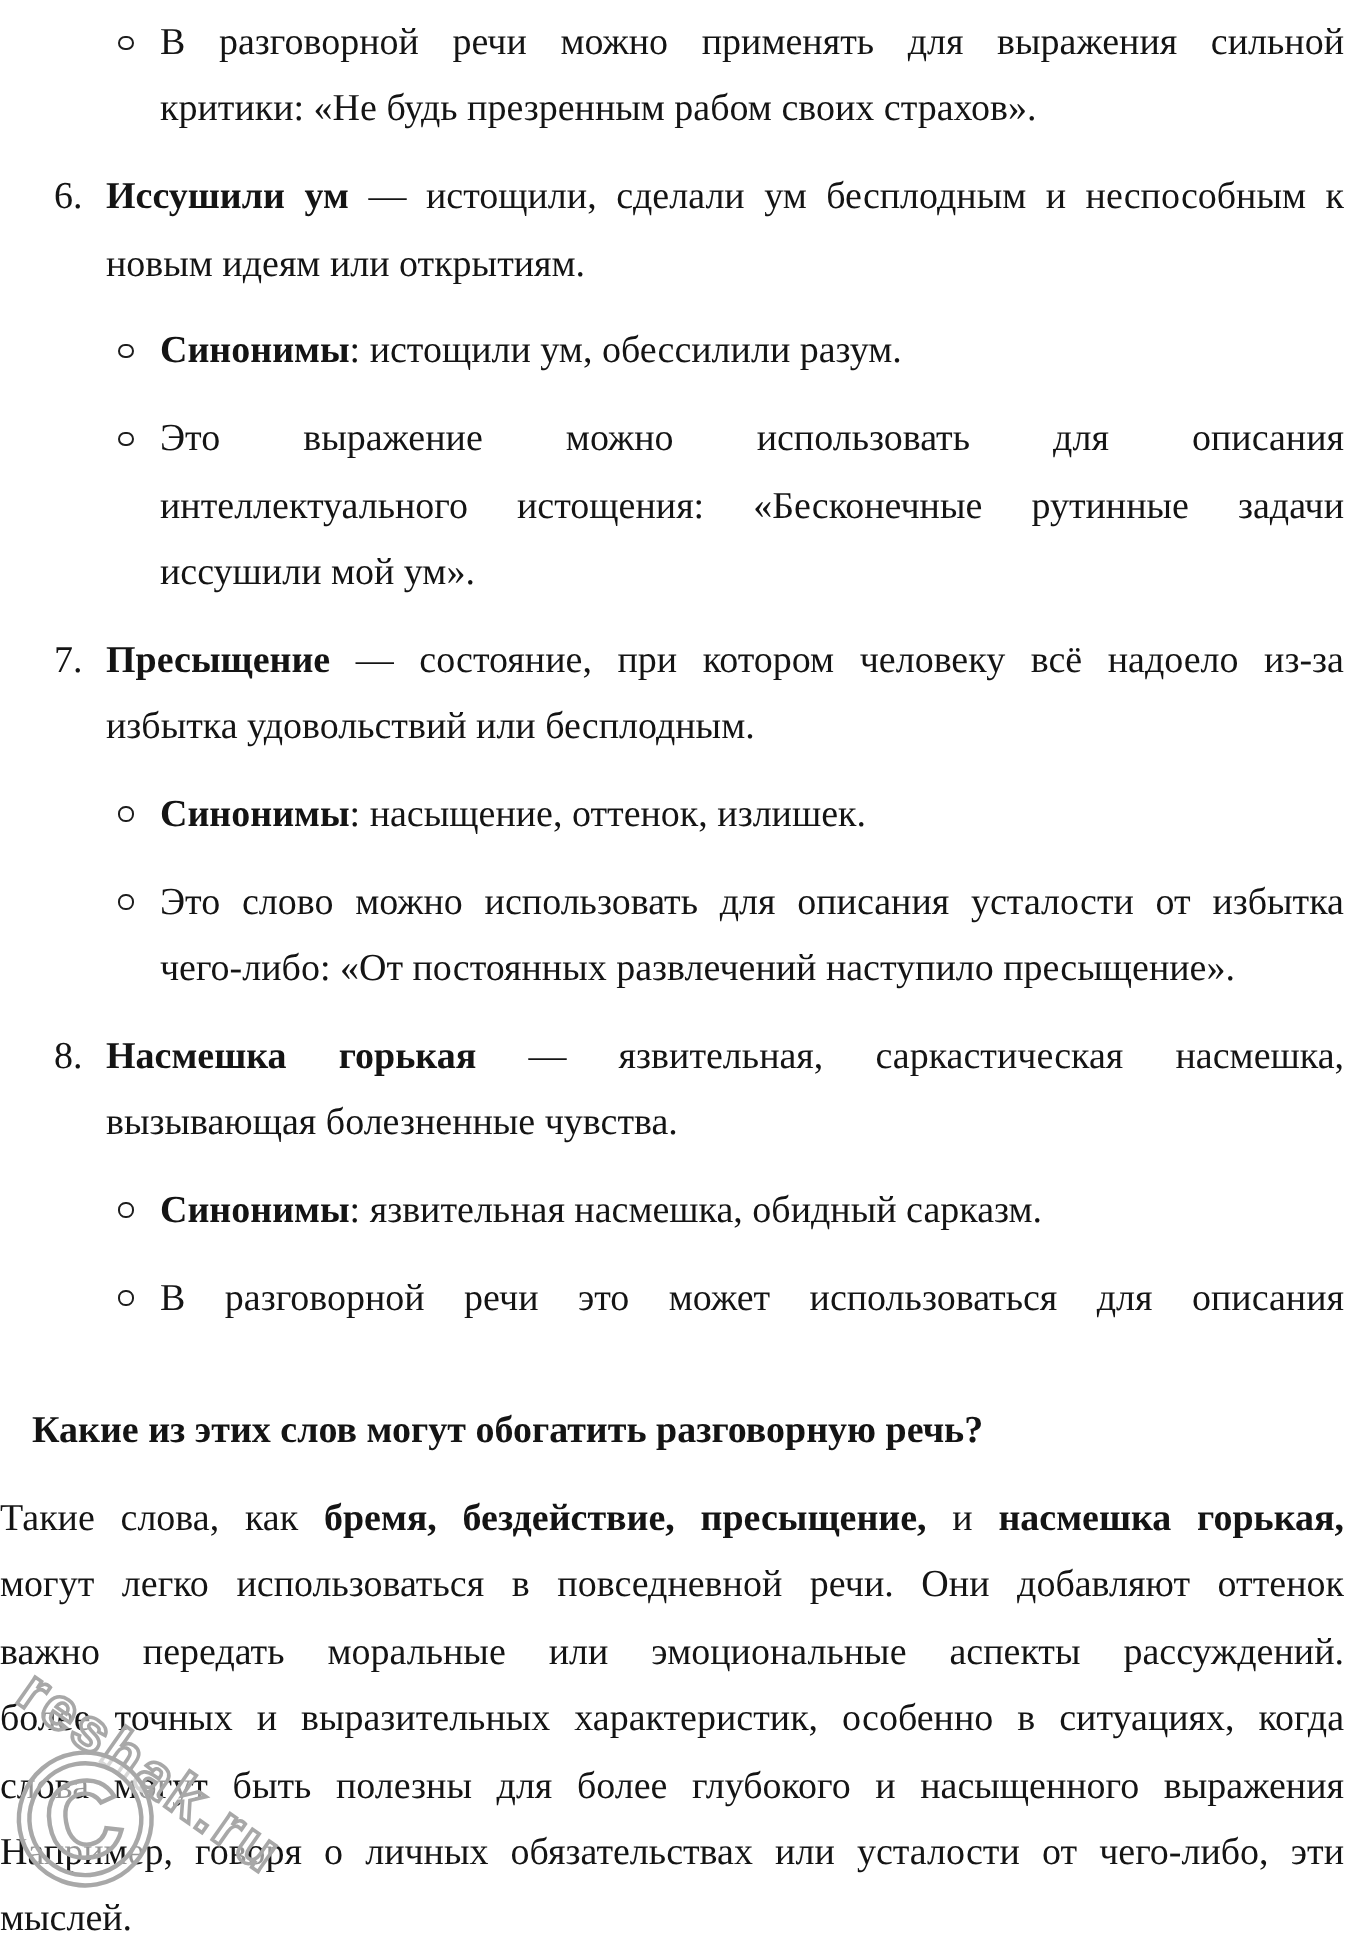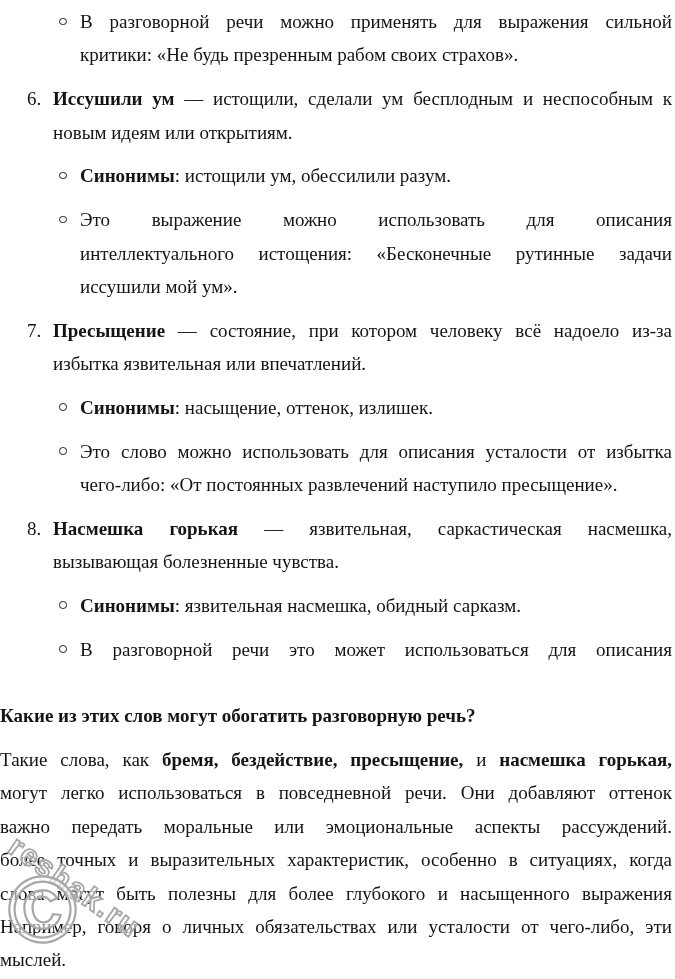--- a/index.html
+++ b/index.html
@@ -19,21 +19,21 @@
   }
   .doc-body { position: relative; }
   .para {
     position: relative;
     margin: 0 0 10.4px 0;
     font-size: 19px;
     line-height: 33.4px;
   }
   .para.bullet   { padding-left: 80px; }
   .para.numbered { padding-left: 53px; }
-  .para.heading  { padding-left: 0; margin-top: 33px; }
+  .para.heading  { padding-left: 16px; margin-top: 33px; }
   .para.plain    { padding-left: 0; }
   .num {
     position: absolute;
     left: 27px; top: 0;
     font-weight: normal;
   }
   .marker {
     position: absolute;
     left: 59px; top: 12.5px;
     width: 7.5px; height: 7.5px;
@@ -97,21 +97,21 @@
       </div>
       <div class="para bullet">
         <span class="marker"></span>
         <div class="line j"><span>Это выражение можно использовать для описания</span></div>
         <div class="line j"><span>интеллектуального истощения: «Бесконечные рутинные задачи</span></div>
         <div class="line"><span>иссушили мой ум».</span></div>
       </div>
       <div class="para numbered">
         <span class="num">7.</span>
         <div class="line j"><span class="b">Пресыщение</span><span> — состояние, при котором человеку всё надоело из-за</span></div>
-        <div class="line"><span>избытка язвительная или впечатлений.</span></div>
+        <div class="line"><span>избытка удовольствий или бесплодным.</span></div>
       </div>
       <div class="para bullet">
         <span class="marker"></span>
         <div class="line"><span class="b">Синонимы</span><span>: насыщение, оттенок, излишек.</span></div>
       </div>
       <div class="para bullet">
         <span class="marker"></span>
         <div class="line j"><span>Это слово можно использовать для описания усталости от избытка</span></div>
         <div class="line"><span>чего-либо: «От постоянных развлечений наступило пресыщение».</span></div>
       </div>

